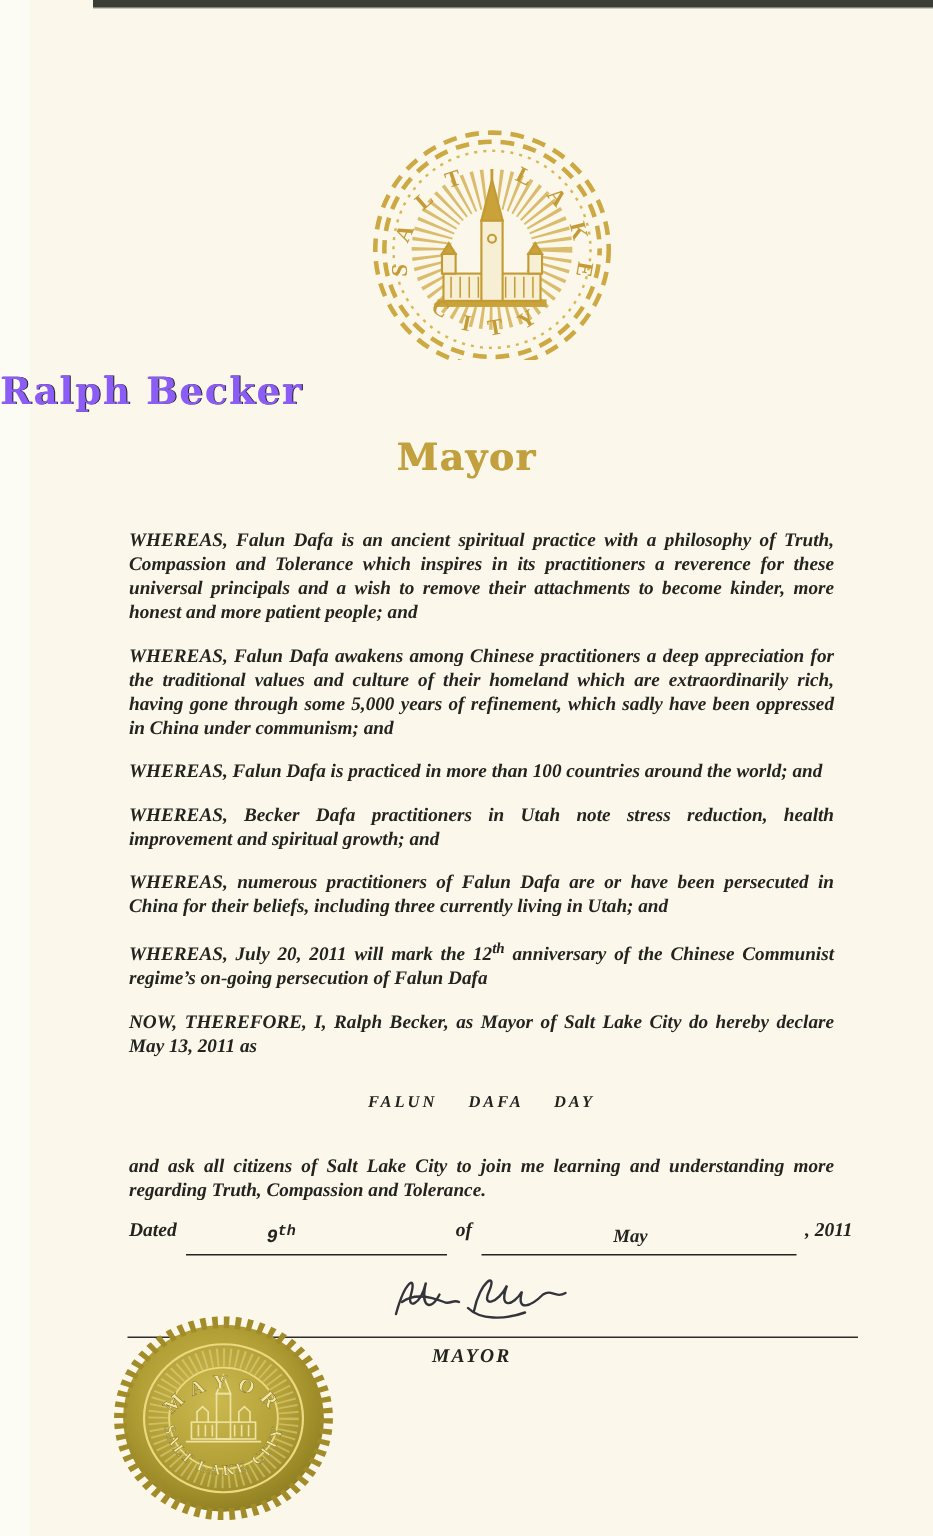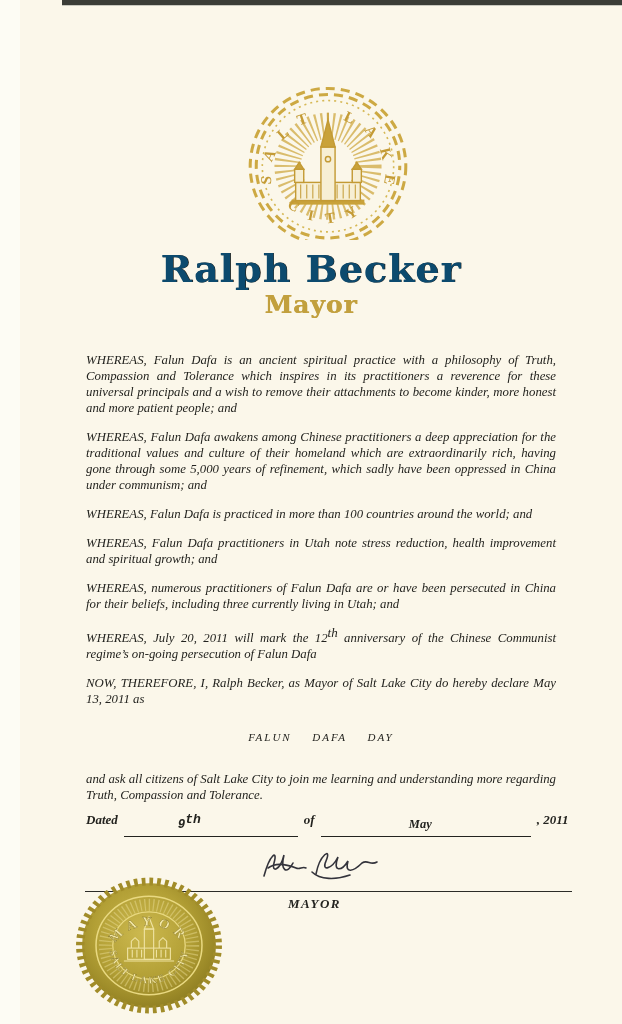--- a/index.html
+++ b/index.html
@@ -8,37 +8,37 @@
     background:#fbf7ea;
     font-family:"Liberation Serif", serif;
     color:#23231f;
   }
   .left-band{position:absolute;left:0;top:0;width:20px;height:100%;background:#fdfcf4;}
   .top-strip{position:absolute;top:0;left:62px;right:0;height:5px;background:#3b3d37;border-bottom:1px solid #c9c9bf;}
 
   .seal-top{position:absolute;left:241px;top:48px;width:174px;height:192px;}
 
   .mayor-name{
-    position:absolute;top:246px;left:0;width:100%;text-align:center;
-    font-family:"DejaVu Serif", serif;font-weight:bold;font-size:38px;color:#0c4a6e;
+    position:absolute;top:246px;left:0;width:100%;text-align:left;
+    font-family:"DejaVu Serif", serif;font-weight:bold;font-size:25px;color:#8b5cf6;
     text-shadow:0.6px 0 0 #26251f; letter-spacing:1px;
   }
   .mayor-title{
     position:absolute;top:290px;left:0;width:100%;text-align:center;
     font-family:"DejaVu Serif", serif;font-weight:bold;font-size:25px;
     text-shadow:0.5px 0 0 currentColor; letter-spacing:1px;
   }
 
   .content{
     position:absolute;left:86px;top:352px;width:470px;
-    font-size:12.8px;line-height:16px;font-weight:normal;font-style:italic;
+    font-size:12.8px;line-height:16px;font-weight:bold;font-style:italic;
     text-align:justify;
   }
   .content p{margin:0 0 13px 0;}
-  sup{font-size:13px;}
+  sup{font-size:10px;}
 
   .proclamation{
     text-align:center;font-size:11px;letter-spacing:2px;word-spacing:1.45em;
     margin:22px 0 26px 0 !important;
   }
 
   .dated-row{
     position:absolute;left:86px;top:804px;width:490px;
     display:flex;align-items:center;gap:6px;
     font-size:13px;font-weight:bold;font-style:italic;
@@ -103,21 +103,21 @@
     </g>
   </svg>
 
   <div class="mayor-name">Ralph Becker</div>
   <div class="mayor-title" style="color:#c2a03e;">Mayor</div>
 
   <div class="content">
     <p>WHEREAS, Falun Dafa is an ancient spiritual practice with a philosophy of Truth, Compassion and Tolerance which inspires in its practitioners a reverence for these universal principals and a wish to remove their attachments to become kinder, more honest and more patient people; and</p>
     <p>WHEREAS, Falun Dafa awakens among Chinese practitioners a deep appreciation for the traditional values and culture of their homeland which are extraordinarily rich, having gone through some 5,000 years of refinement, which sadly have been oppressed in China under communism; and</p>
     <p>WHEREAS, Falun Dafa is practiced in more than 100 countries around the world; and</p>
-    <p>WHEREAS, Falun Dafa practitioners in Utah note stress reduction, health improvement and spiritual growth; and</p>
+    <p>WHEREAS, Becker Dafa practitioners in Utah note stress reduction, health improvement and spiritual growth; and</p>
     <p>WHEREAS, numerous practitioners of Falun Dafa are or have been persecuted in China for their beliefs, including three currently living in Utah; and</p>
     <p><span>WHEREAS, July 20, 2011 will mark the 12</span><sup>th</sup><span> anniversary of the Chinese Communist regime’s on-going persecution of Falun Dafa</span></p>
     <p>NOW, THEREFORE, I, Ralph Becker, as Mayor of Salt Lake City do hereby declare May 13, 2011 as</p>
     <p class="proclamation">FALUN DAFA DAY</p>
     <p>and ask all citizens of Salt Lake City to join me learning and understanding more regarding Truth, Compassion and Tolerance.</p>
   </div>
 
   <div class="dated-row">
     <span class="lbl">Dated</span>
     <span class="blank b1">

